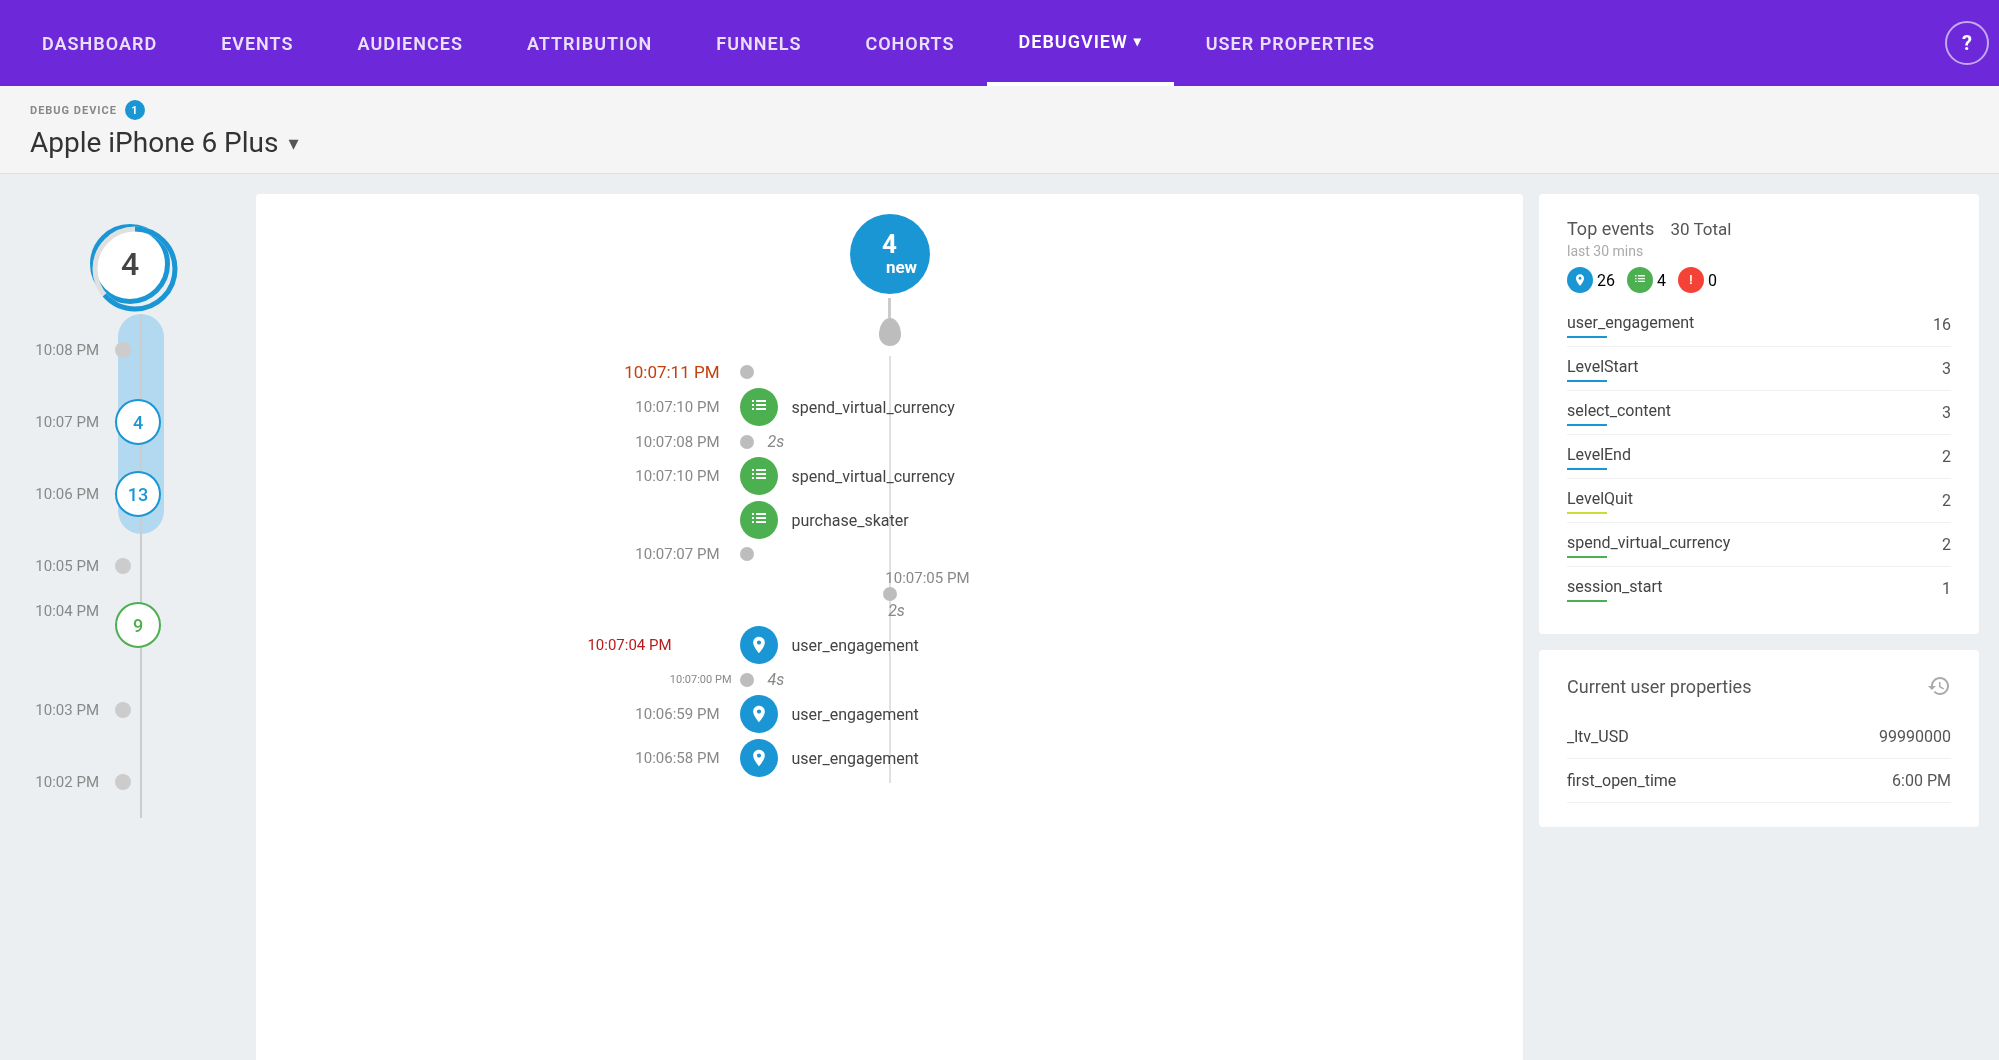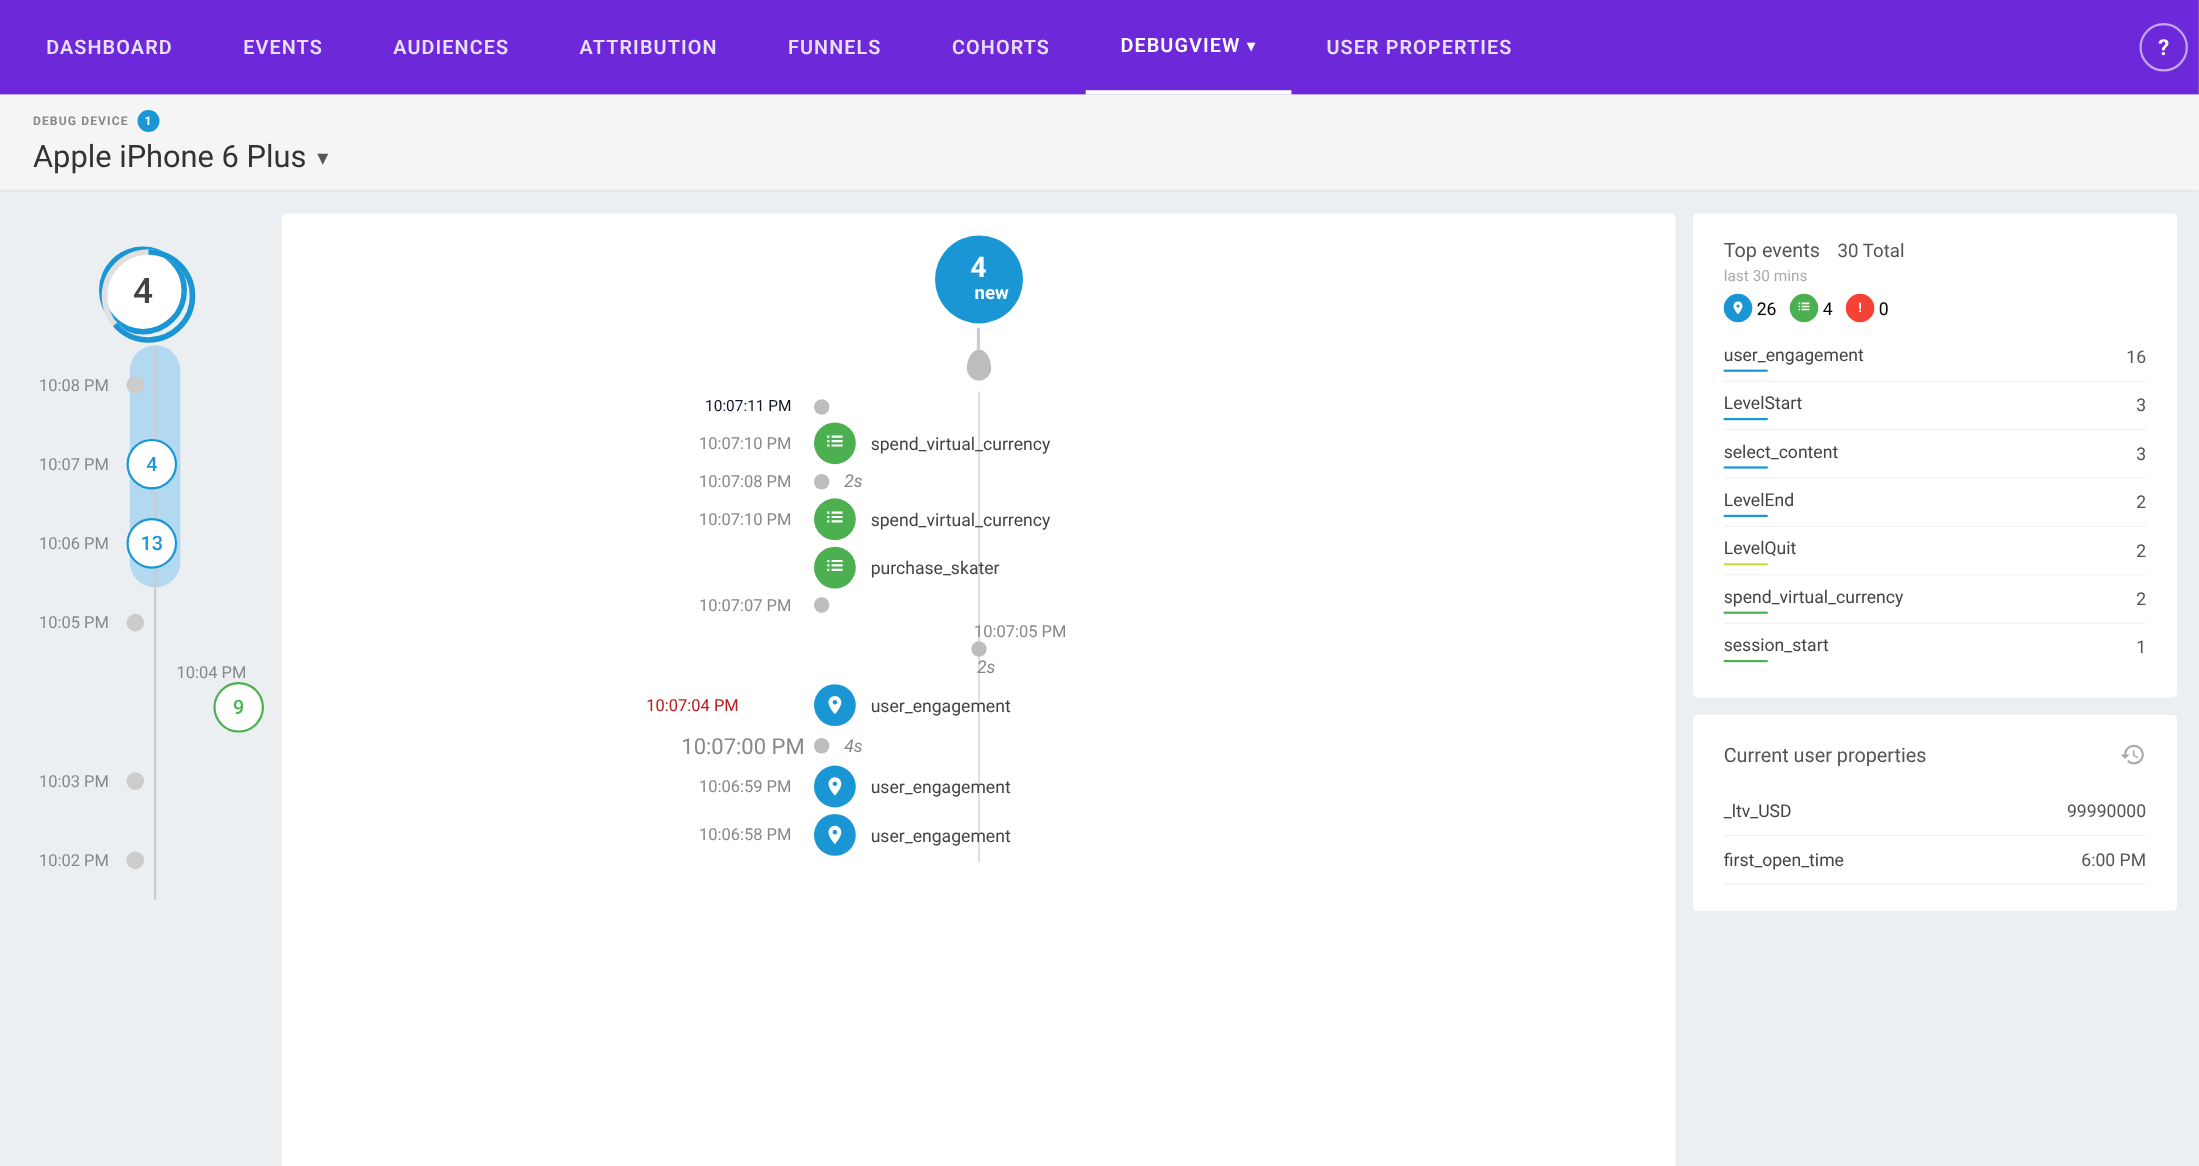--- a/index.html
+++ b/index.html
@@ -116,21 +116,21 @@
       <div style="display:flex; align-items:center; height:72px; position:relative; z-index:2;">
         <span style="font-size:15px;color:#888;width:95px;text-align:right;padding-right:16px;">10:06 PM</span>
         <div style="width:46px;height:46px;border-radius:50%;background:#fff;border:2px solid #1a96d4;display:flex;align-items:center;justify-content:center;font-size:18px;font-weight:500;color:#1a96d4;flex-shrink:0;">13</div>
       </div>
 
       <div style="display:flex; align-items:center; height:72px; position:relative; z-index:2;">
         <span style="font-size:15px;color:#888;width:95px;text-align:right;padding-right:16px;">10:05 PM</span>
         <div style="width:16px;height:16px;border-radius:50%;background:#ccc;flex-shrink:0;"></div>
       </div>
 
-      <div style="display:flex; align-items:flex-end; height:72px; position:relative; z-index:2;flex-direction:column;">
+      <div style="display:flex; align-items:flex-start; height:72px; position:relative; z-index:2;">
         <span style="font-size:15px;color:#888;width:95px;text-align:right;padding-right:16px;">10:04 PM</span>
         <div style="width:46px;height:46px;border-radius:50%;background:#fff;border:2px solid #4caf50;display:flex;align-items:center;justify-content:center;font-size:18px;font-weight:500;color:#4caf50;flex-shrink:0;">9</div>
       </div>
 
       <div style="display:flex; align-items:center; height:72px; position:relative; z-index:2;">
         <span style="font-size:15px;color:#888;width:95px;text-align:right;padding-right:16px;">10:03 PM</span>
         <div style="width:16px;height:16px;border-radius:50%;background:#ccc;flex-shrink:0;"></div>
       </div>
 
       <div style="display:flex; align-items:center; height:72px; position:relative; z-index:2;">
@@ -149,21 +149,21 @@
       </div>
 
       <div style="width:3px;height:20px;background:#ccc;"></div>
 
       <div style="width:22px;height:28px;background:#bdbdbd;border-radius:50% 50% 50% 50% / 60% 60% 40% 40%;margin-bottom:10px;"></div>
 
       <div style="position:relative;width:100%;max-width:700px;">
         <div style="position:absolute;left:50%;top:0;bottom:0;width:2px;background:#e0e0e0;z-index:0;transform:translateX(-50%);"></div>
 
         <div style="display:flex;align-items:center;gap:0;margin:6px 0;position:relative;z-index:1;">
-          <span style="font-size:14px;color:#0f172a;width:200px;text-align:right;padding-right:20px;">10:07:11 PM</span>
+          <span style="font-size:17px;color:#c2410c;width:200px;text-align:right;padding-right:20px;">10:07:11 PM</span>
           <div style="width:14px;height:14px;border-radius:50%;background:#bdbdbd;flex-shrink:0;"></div>
           <span style="width:200px;padding-left:20px;"></span>
         </div>
 
         <div style="display:flex;align-items:center;gap:0;margin:6px 0;position:relative;z-index:1;">
           <span style="font-size:15px;color:#888;width:200px;text-align:right;padding-right:20px;">10:07:10 PM</span>
           <div style="width:38px;height:38px;border-radius:50%;background:#4caf50;display:flex;align-items:center;justify-content:center;flex-shrink:0;">
             <svg width="20" height="20" viewBox="0 0 20 20" fill="white">
                 <path d="M3 5h2V3H3v2zm0 4h2V7H3v2zm0 4h2v-2H3v2zm4-8h10V3H7v2zm0 4h10V7H7v2zm0 4h10v-2H7v2z"></path>
               </svg>
@@ -212,21 +212,21 @@
           <span style="font-size:15px;color:#b91c1c;width:200px;text-align:center;padding-right:20px;">10:07:04 PM</span>
           <div style="width:38px;height:38px;border-radius:50%;background:#1a96d4;display:flex;align-items:center;justify-content:center;flex-shrink:0;">
             <svg width="20" height="20" viewBox="0 0 24 24" fill="white">
                 <path d="M12 2C8.13 2 5 5.13 5 9c0 5.25 7 13 7 13s7-7.75 7-13c0-3.87-3.13-7-7-7zm0 9.5c-1.38 0-2.5-1.12-2.5-2.5s1.12-2.5 2.5-2.5 2.5 1.12 2.5 2.5-1.12 2.5-2.5 2.5z"></path>
               </svg>
           </div>
           <span style="font-size:16px;color:#444;padding-left:14px;">user_engagement</span>
         </div>
 
         <div style="display:flex;align-items:center;gap:0;margin:6px 0;position:relative;z-index:1;">
-          <span style="font-size:20px;color:#888;width:200px;text-align:right;padding-right:8px;">10:07:00 PM</span>
+          <span style="font-size:11px;color:#888;width:200px;text-align:right;padding-right:8px;">10:07:00 PM</span>
           <div style="width:14px;height:14px;border-radius:50%;background:#bdbdbd;flex-shrink:0;"></div>
           <span style="font-size:16px;color:#888;padding-left:14px;font-style:italic;">4s</span>
         </div>
 
         <div style="display:flex;align-items:center;gap:0;margin:6px 0;position:relative;z-index:1;">
           <span style="font-size:15px;color:#888;width:200px;text-align:right;padding-right:20px;">10:06:59 PM</span>
           <div style="width:38px;height:38px;border-radius:50%;background:#1a96d4;display:flex;align-items:center;justify-content:center;flex-shrink:0;">
             <svg width="20" height="20" viewBox="0 0 24 24" fill="white">
                 <path d="M12 2C8.13 2 5 5.13 5 9c0 5.25 7 13 7 13s7-7.75 7-13c0-3.87-3.13-7-7-7zm0 9.5c-1.38 0-2.5-1.12-2.5-2.5s1.12-2.5 2.5-2.5 2.5 1.12 2.5 2.5-1.12 2.5-2.5 2.5z"></path>
               </svg>

